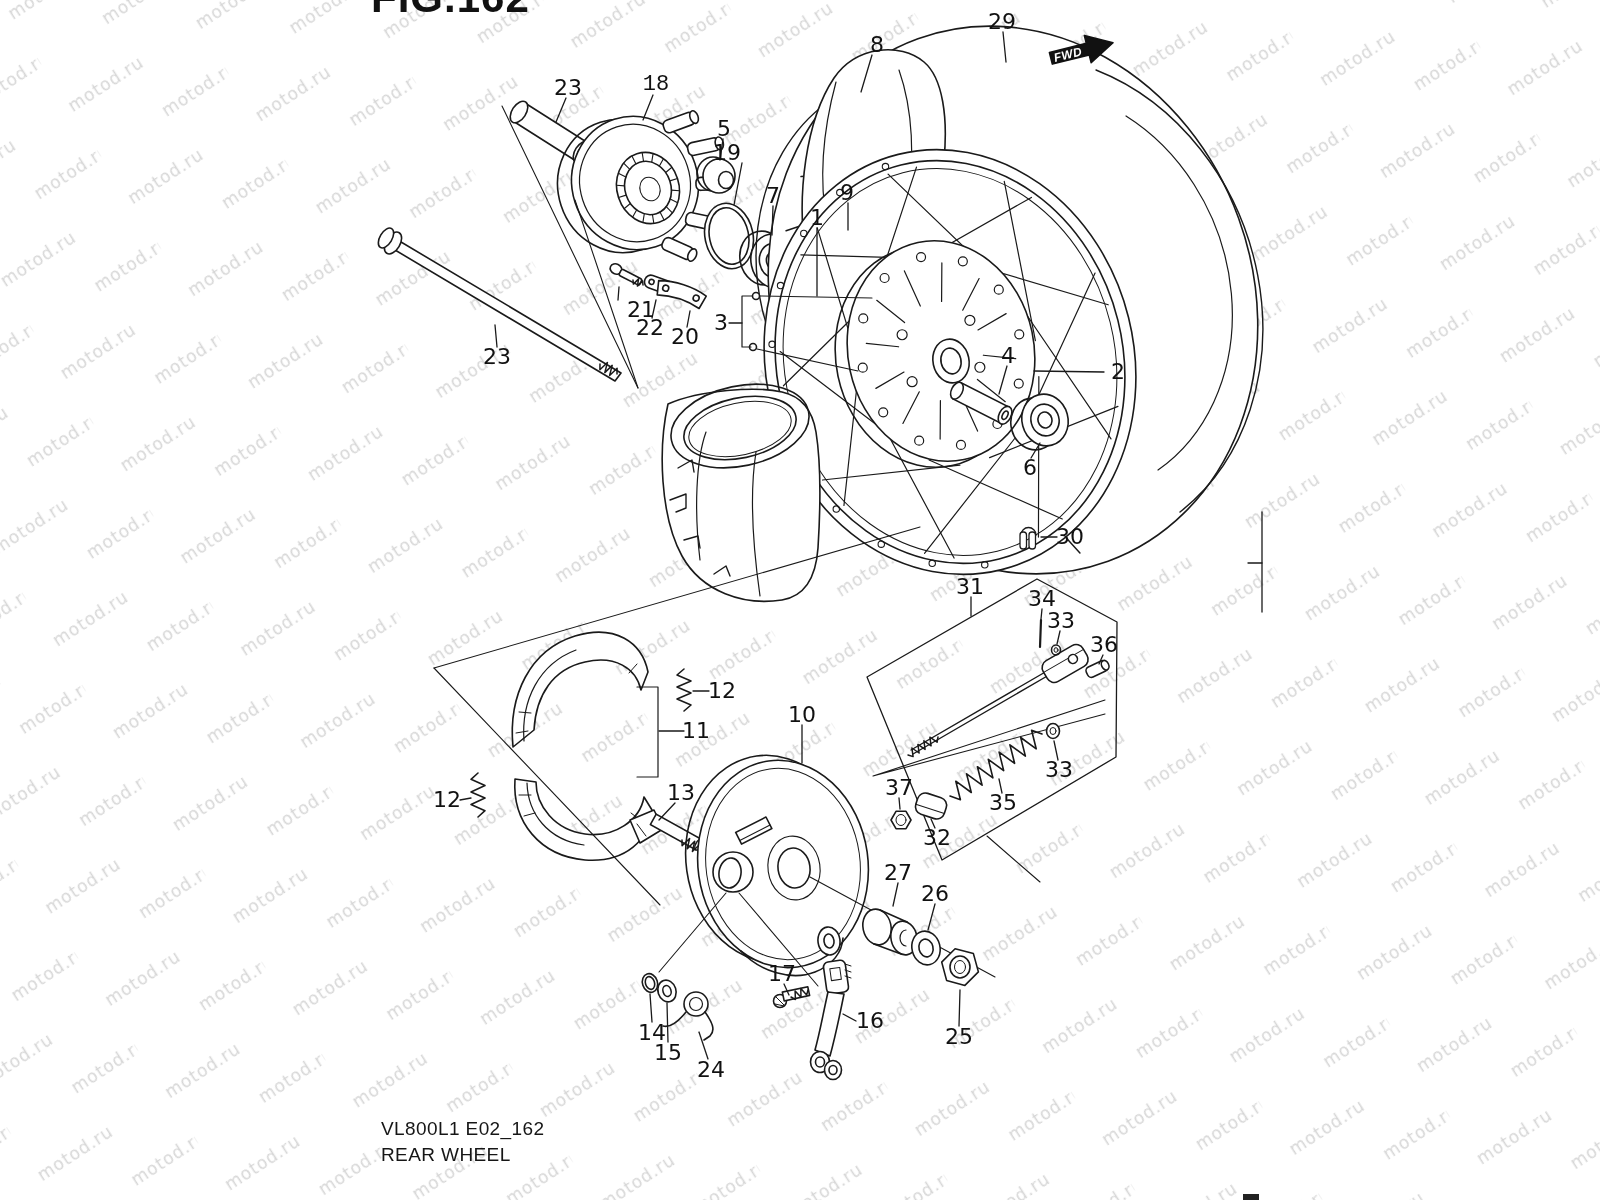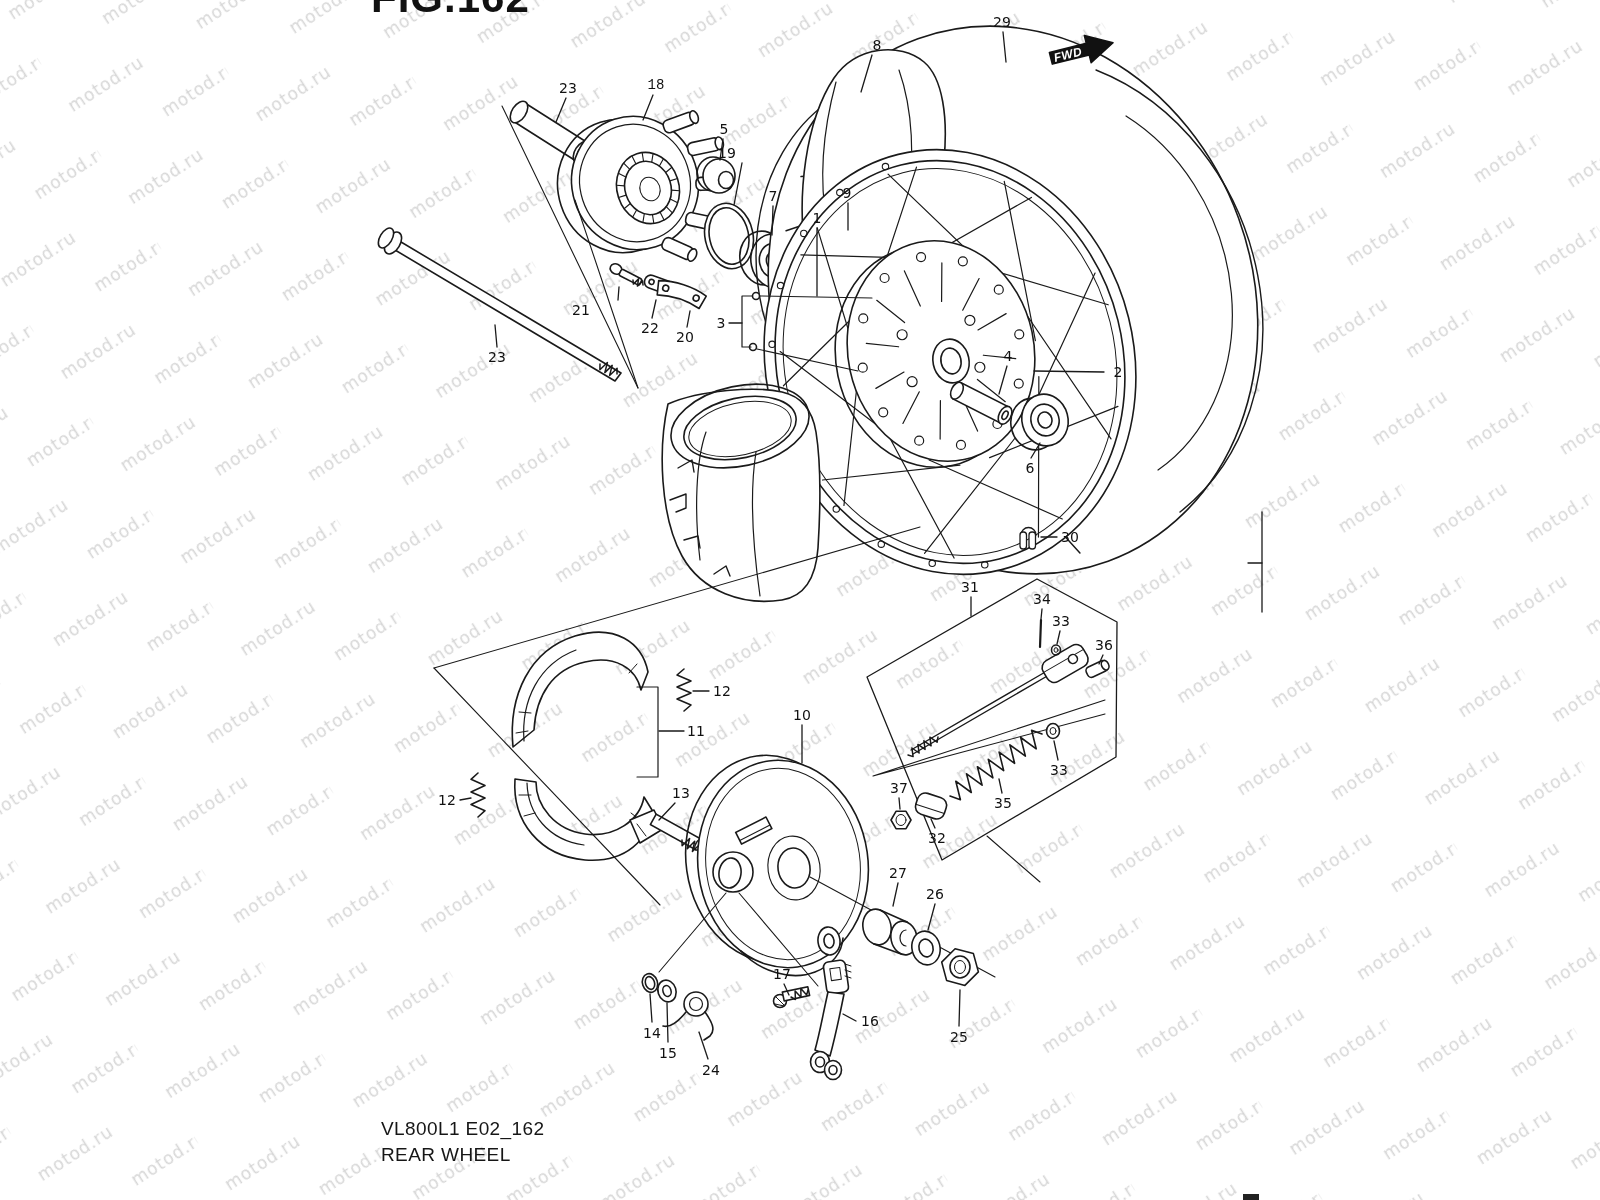--- a/index.html
+++ b/index.html
@@ -4,21 +4,21 @@
 <style>
   html,body{margin:0;padding:0;}
   body{
     width:1600px;height:1200px;overflow:hidden;position:relative;
     background:#ffffff;font-family:"Liberation Sans",sans-serif;
   }
   #stage{position:absolute;left:0;top:0;width:1600px;height:1200px;}
   #art{position:absolute;left:0;top:0;}
   .part-label{
     position:absolute;transform:translate(-50%,-50%);
-    font-family:"DejaVu Sans",sans-serif;font-size:14px;color:#111;
+    font-family:"DejaVu Sans",sans-serif;font-size:22px;color:#111;
     white-space:nowrap;line-height:1;
   }
   #fig-title{
     position:absolute;left:371px;top:-26px;
     font-family:"Liberation Sans",sans-serif;font-weight:bold;
     font-size:42px;letter-spacing:1px;color:#111;
   }
   #footer{
     position:absolute;left:381px;top:1116px;color:#161616;
     font-size:19px;letter-spacing:.4px;line-height:26px;
@@ -485,21 +485,21 @@
       <div class="part-label" style="left: 722px; top: 691px;">12</div>
       <div class="part-label" style="left: 447px; top: 800px;">12</div>
       <div class="part-label" style="left: 681px; top: 793px;">13</div>
       <div class="part-label" style="left: 652px; top: 1033px;">14</div>
       <div class="part-label" style="left: 668px; top: 1053px;">15</div>
       <div class="part-label" style="left: 870px; top: 1021px;">16</div>
       <div class="part-label" style="left: 782px; top: 974px; text-align: right;">17</div>
       <div class="part-label" style="left: 656px; top: 85px; font-family: Liberation Mono, monospace;">18</div>
       <div class="part-label" style="left: 727px; top: 153px;">19</div>
       <div class="part-label" style="left: 685px; top: 337px;">20</div>
-      <div class="part-label" style="left: 581px; top: 310px;">21</div>
+      <div class="part-label" style="left: 641px; top: 310px;">21</div>
       <div class="part-label" style="left: 650px; top: 328px;">22</div>
       <div class="part-label" style="left: 497px; top: 357px;">23</div>
       <div class="part-label" style="left: 711px; top: 1070px;">24</div>
       <div class="part-label" style="left: 959px; top: 1037px;">25</div>
       <div class="part-label" style="left: 935px; top: 894px;">26</div>
       <div class="part-label" style="left: 898px; top: 873px;">27</div>
       <div class="part-label" style="left: 568px; top: 88px;">23</div>
       <div class="part-label" style="left: 1002px; top: 22px;">29</div>
       <div class="part-label" style="left: 1070px; top: 537px;">30</div>
       <div class="part-label" style="left: 970px; top: 587px;">31</div>

